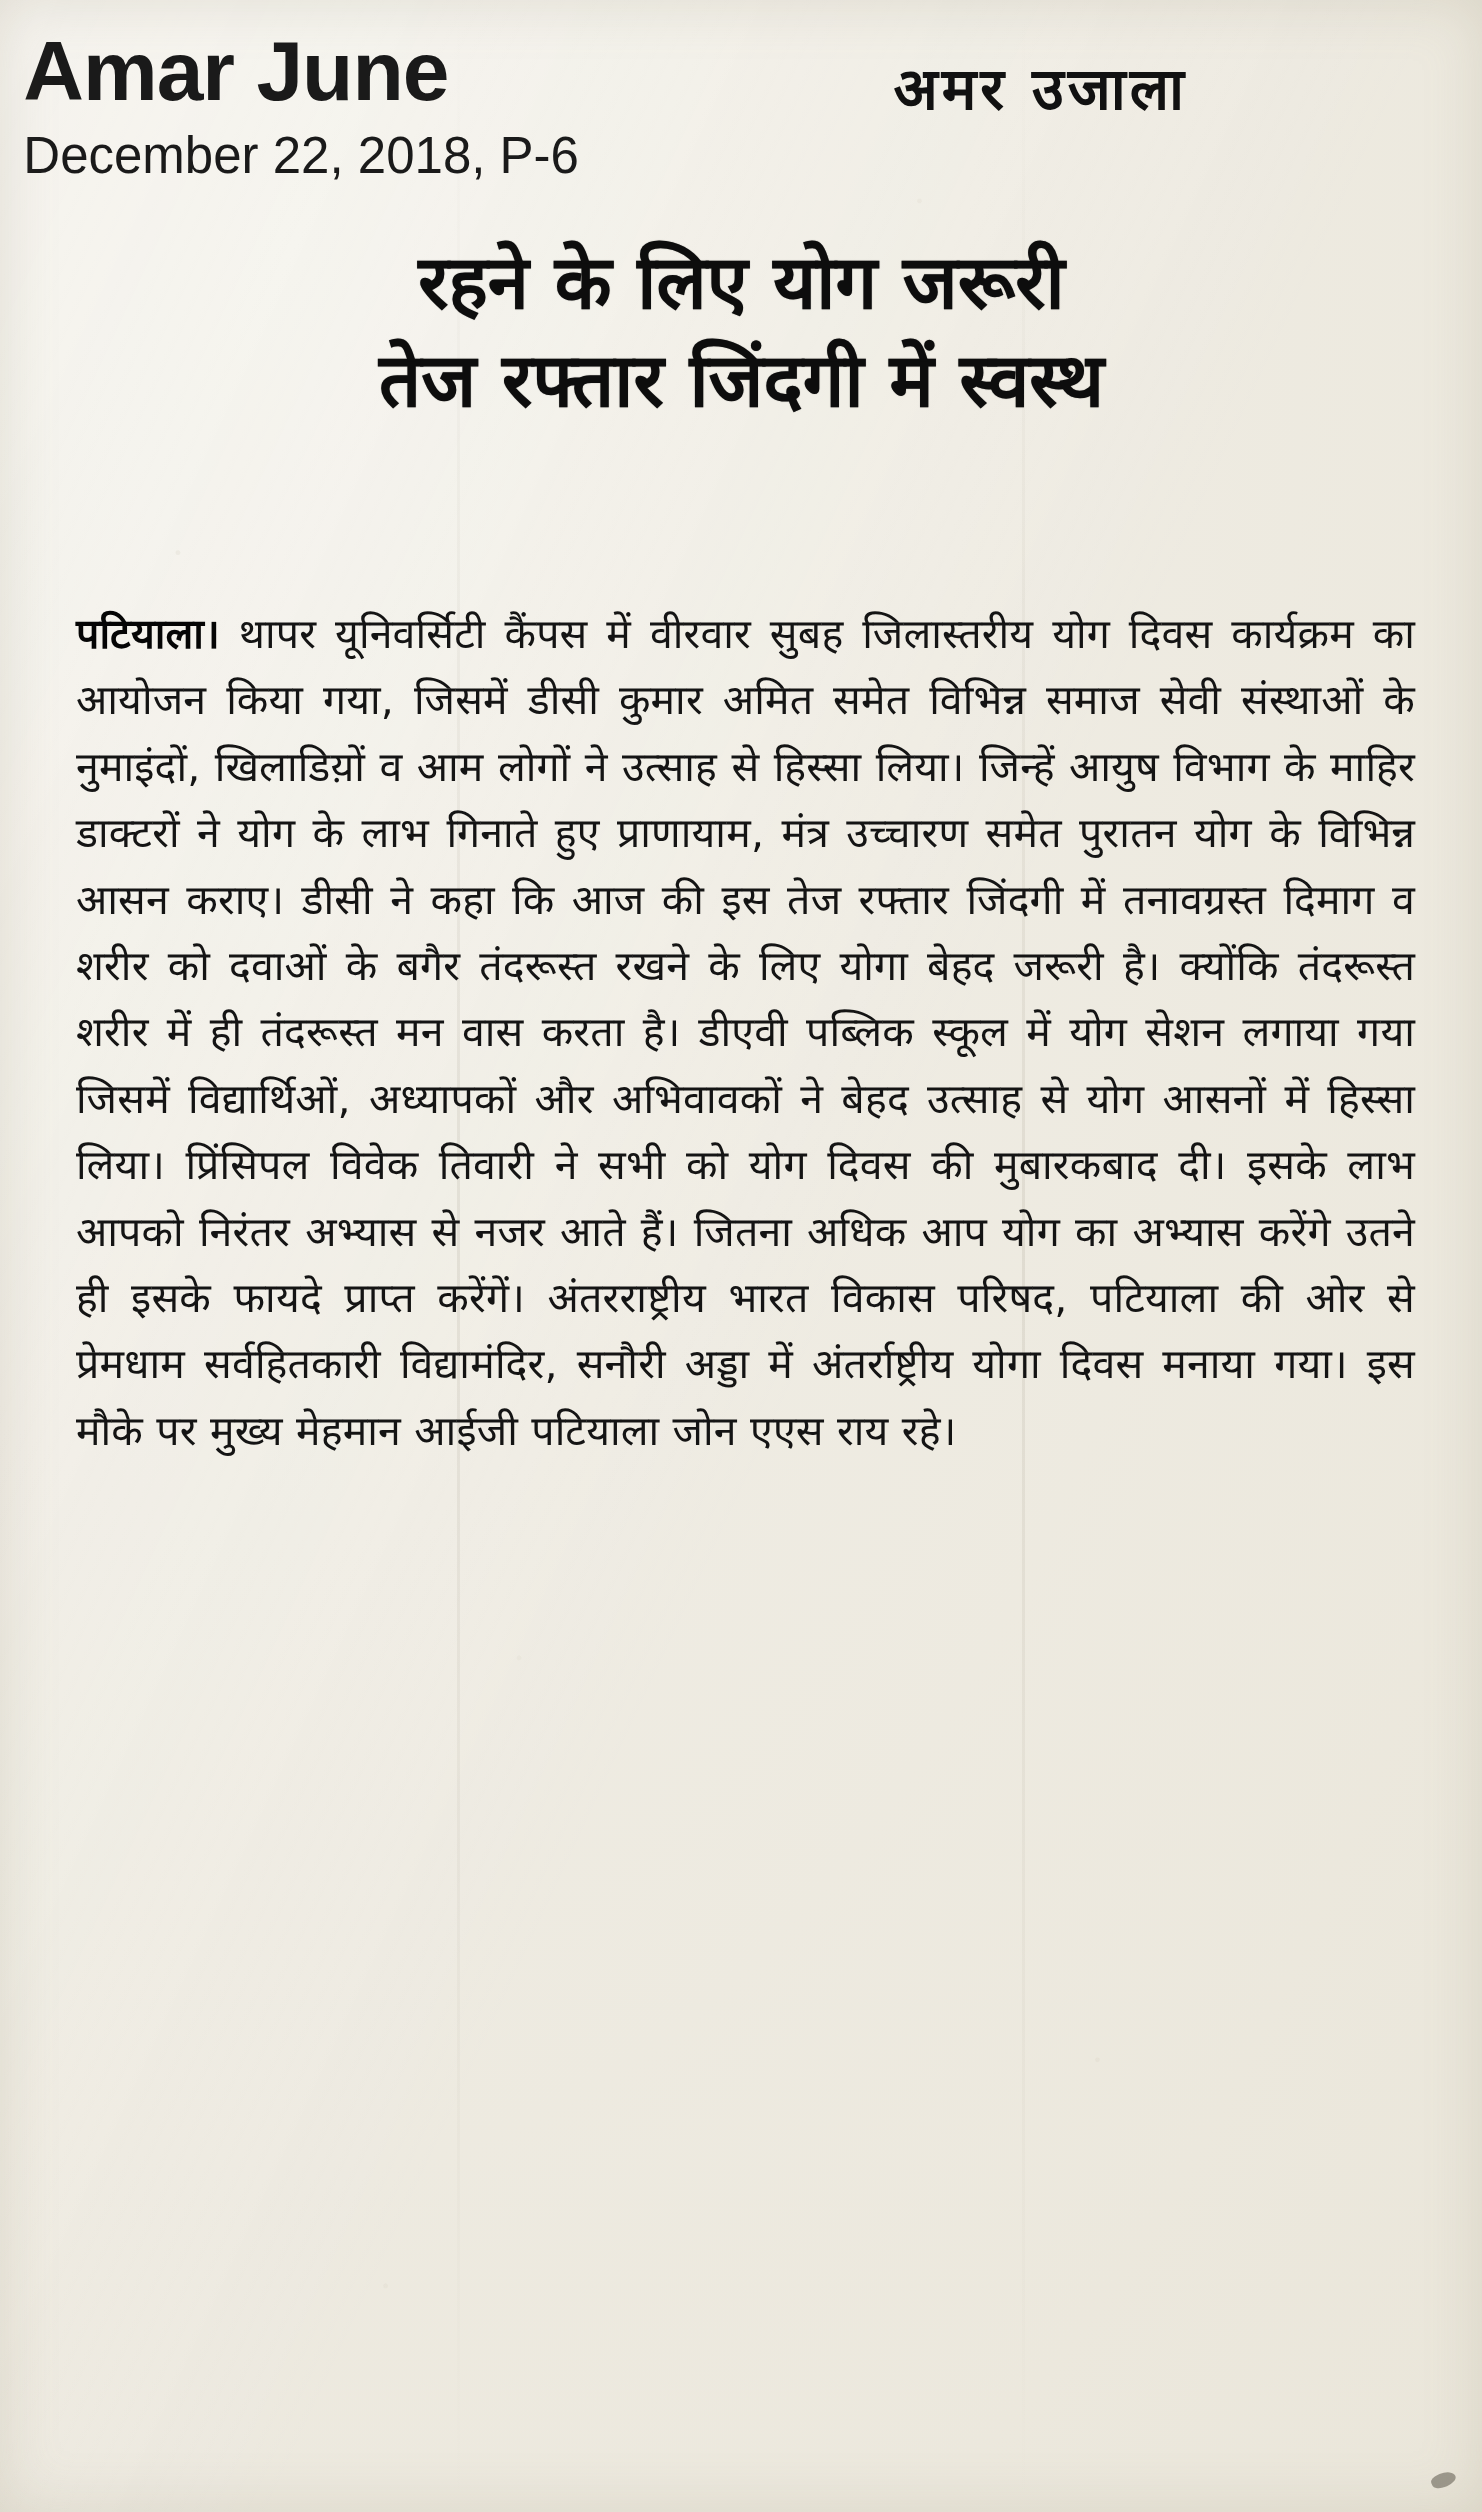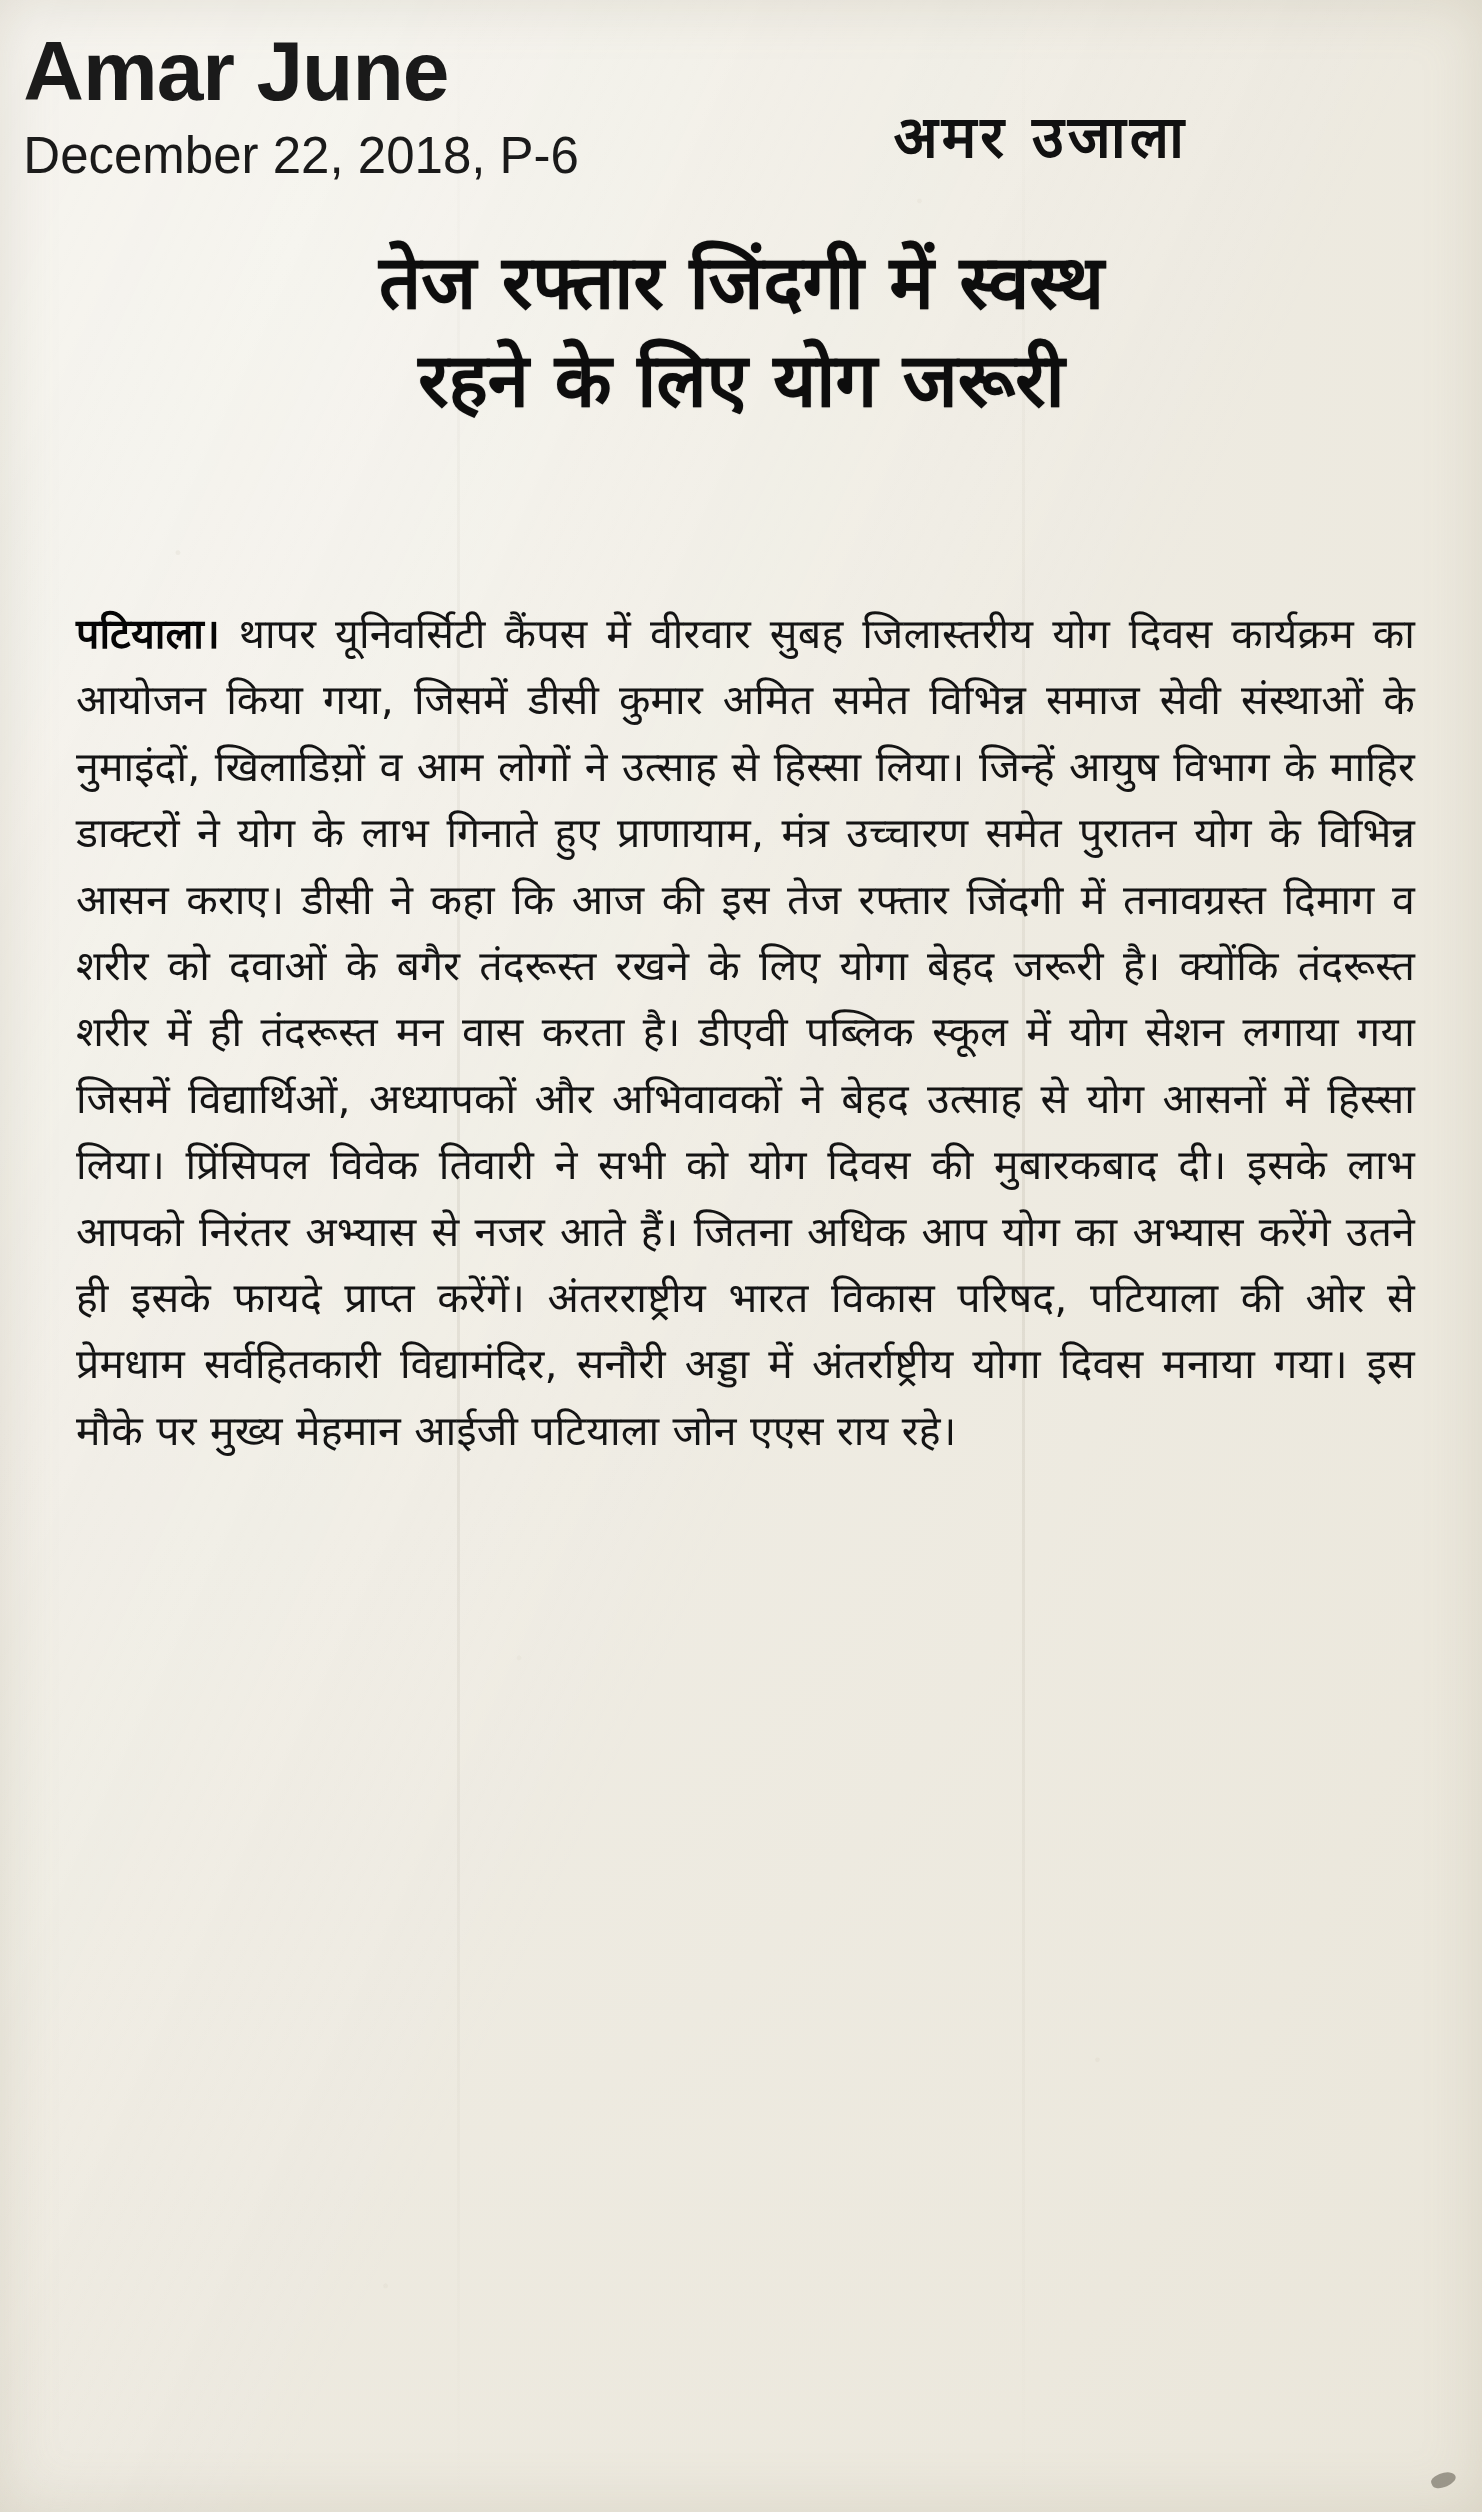--- a/index.html
+++ b/index.html
@@ -75,21 +75,20 @@
     position: absolute;
     left: 876px;
     top: 39px;
     font-size: 58px;
     line-height: 1;
     font-weight: 700;
     color: #111;
     font-family: "DejaVu Sans", sans-serif;
     letter-spacing: 3.9px;
     white-space: nowrap;
-    margin-top: 48px;
   }
   .issue-line {
     position: absolute;
     left: 5.8px;
     top: 109px;
     font-size: 51px;
     line-height: 1;
     color: #1a1a1a;
     font-family: "Liberation Sans", sans-serif;
     white-space: nowrap;
@@ -159,22 +158,22 @@
   <div class="fold-line fold-a"></div>
   <div class="fold-line fold-b"></div>
 
   <div class="masthead">
     <div class="brand-en">Amar June</div>
     <div class="brand-hi">अमर उजाला</div>
     <div class="issue-line">December 22, 2018, P-6</div>
   </div>
 
   <div class="headline">
+    <span class="hl-line">रहने के लिए योग जरूरी</span>
     <span class="hl-line">तेज रफ्तार जिंदगी में स्वस्थ</span>
-    <span class="hl-line">रहने के लिए योग जरूरी</span>
   </div>
 
   <div class="article-body">
     <span class="dateline">पटियाला।</span><span> थापर यूनिवर्सिटी कैंपस में वीरवार सुबह जिलास्तरीय योग दिवस कार्यक्रम का आयोजन किया गया, जिसमें डीसी कुमार अमित समेत विभिन्न समाज सेवी संस्थाओं के नुमाइंदों, खिलाडिय़ों व आम लोगों ने उत्साह से हिस्सा लिया। जिन्हें आयुष विभाग के माहिर डाक्टरों ने योग के लाभ गिनाते हुए प्राणायाम, मंत्र उच्चारण समेत पुरातन योग के विभिन्न आसन कराए। डीसी ने कहा कि आज की इस तेज रफ्तार जिंदगी में तनावग्रस्त दिमाग व शरीर को दवाओं के बगैर तंदरूस्त रखने के लिए योगा बेहद जरूरी है। क्योंकि तंदरूस्त शरीर में ही तंदरूस्त मन वास करता है। डीएवी पब्लिक स्कूल में योग सेशन लगाया गया जिसमें विद्यार्थिओं, अध्यापकों और अभिवावकों ने बेहद उत्साह से योग आसनों में हिस्सा लिया। प्रिंसिपल विवेक तिवारी ने सभी को योग दिवस की मुबारकबाद दी। इसके लाभ आपको निरंतर अभ्यास से नजर आते हैं। जितना अधिक आप योग का अभ्यास करेंगे उतने ही इसके फायदे प्राप्त करेंगें। अंतरराष्ट्रीय भारत विकास परिषद, पटियाला की ओर से प्रेमधाम सर्वहितकारी विद्यामंदिर, सनौरी अड्डा में अंतर्राष्ट्रीय योगा दिवस मनाया गया। इस मौके पर मुख्य मेहमान आईजी पटियाला जोन एएस राय रहे।</span>
   </div>
 
   <div class="corner-mark"></div>
   <div class="edge-shadow"></div>
 </div>
 

